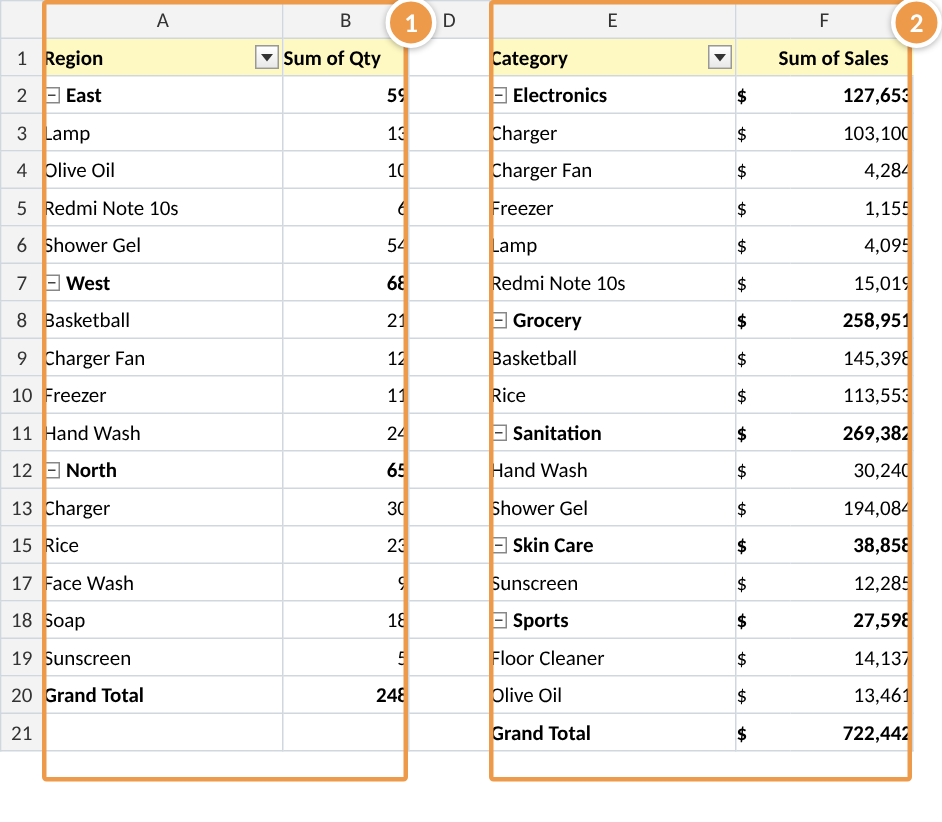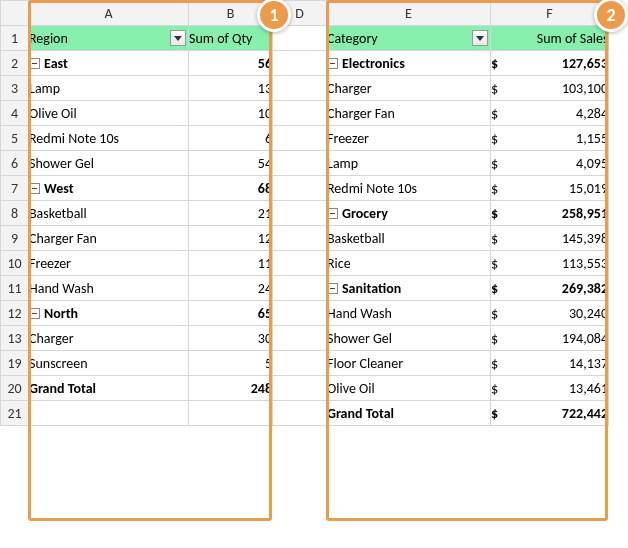--- a/index.html
+++ b/index.html
@@ -37,22 +37,22 @@
     text-align: center;
     font-weight: normal;
     color: #333;
     width: 28px;
   }
   .cell {
     padding: 0 4px;
     text-align: left;
   }
   .pivot-header {
-    background: #86efac;
-    font-weight: normal;
+    background: #fef9c3;
+    font-weight: bold;
     position: relative;
     padding-right: 20px;
   }
   .filter-btn {
     position: absolute;
     right: 2px;
     top: 50%;
     transform: translateY(-50%);
     width: 16px;
     height: 16px;
@@ -156,26 +156,26 @@
       <th class="colhdr" colspan="2">F</th>
     </tr>
   </thead>
   <tbody id="grid-body">
       <tr>
         <td class="rowhdr">1</td>
         <td class="cell pivot-header"><span>Region</span><span class="filter-btn"></span></td>
         <td class="cell num pivot-header" style="text-align: left;">Sum of Qty</td>
         <td class="cell"></td>
         <td class="cell pivot-header"><span>Category</span><span class="filter-btn"></span></td>
-        <td class="cell cur pivot-header" colspan="2" style="border-right: none; text-align: right; padding-left: 12px;">Sum of Sales</td>
+        <td class="cell cur pivot-header" colspan="2" style="border-right: none; text-align: center; padding-left: 12px;">Sum of Sales</td>
       </tr>
       <tr>
         <td class="rowhdr">2</td>
         <td class="cell bold"><span class="collapse"></span><span>East</span></td>
-        <td class="cell num bold">56</td>
+        <td class="cell num bold">59</td>
         <td class="cell"></td>
         <td class="cell bold"><span class="collapse"></span><span>Electronics</span></td>
         <td class="cell cur bold" style="border-right: none;">$</td>
         <td class="cell num bold" style="border-left: none;">127,653</td>
       </tr>
       <tr>
         <td class="rowhdr">3</td>
         <td class="cell indent">Lamp</td>
         <td class="cell num">13</td>
         <td class="cell"></td>
@@ -265,20 +265,47 @@
         <td class="cell num" style="border-left: none;">30,240</td>
       </tr>
       <tr>
         <td class="rowhdr">13</td>
         <td class="cell indent">Charger</td>
         <td class="cell num">30</td>
         <td class="cell"></td>
         <td class="cell indent">Shower Gel</td>
         <td class="cell cur" style="border-right: none;">$</td>
         <td class="cell num" style="border-left: none;">194,084</td>
+      </tr>
+      <tr>
+        <td class="rowhdr">15</td>
+        <td class="cell indent">Rice</td>
+        <td class="cell num">23</td>
+        <td class="cell"></td>
+        <td class="cell bold"><span class="collapse"></span><span>Skin Care</span></td>
+        <td class="cell cur bold" style="border-right: none;">$</td>
+        <td class="cell num bold" style="border-left: none;">38,858</td>
+      </tr>
+      <tr>
+        <td class="rowhdr">17</td>
+        <td class="cell indent">Face Wash</td>
+        <td class="cell num">9</td>
+        <td class="cell"></td>
+        <td class="cell indent">Sunscreen</td>
+        <td class="cell cur" style="border-right: none;">$</td>
+        <td class="cell num" style="border-left: none;">12,285</td>
+      </tr>
+      <tr>
+        <td class="rowhdr">18</td>
+        <td class="cell indent">Soap</td>
+        <td class="cell num">18</td>
+        <td class="cell"></td>
+        <td class="cell bold"><span class="collapse"></span><span>Sports</span></td>
+        <td class="cell cur bold" style="border-right: none;">$</td>
+        <td class="cell num bold" style="border-left: none;">27,598</td>
       </tr>
       <tr>
         <td class="rowhdr">19</td>
         <td class="cell indent">Sunscreen</td>
         <td class="cell num">5</td>
         <td class="cell"></td>
         <td class="cell indent">Floor Cleaner</td>
         <td class="cell cur" style="border-right: none;">$</td>
         <td class="cell num" style="border-left: none;">14,137</td>
       </tr>

